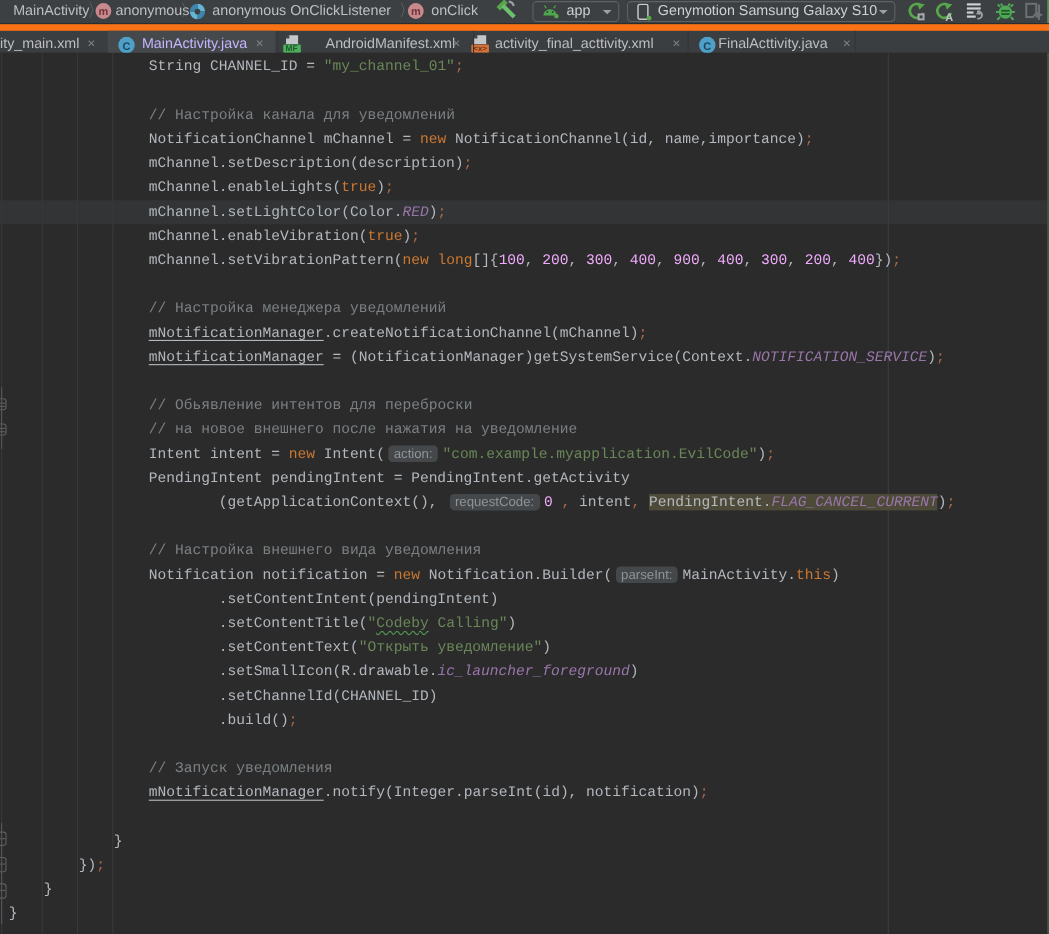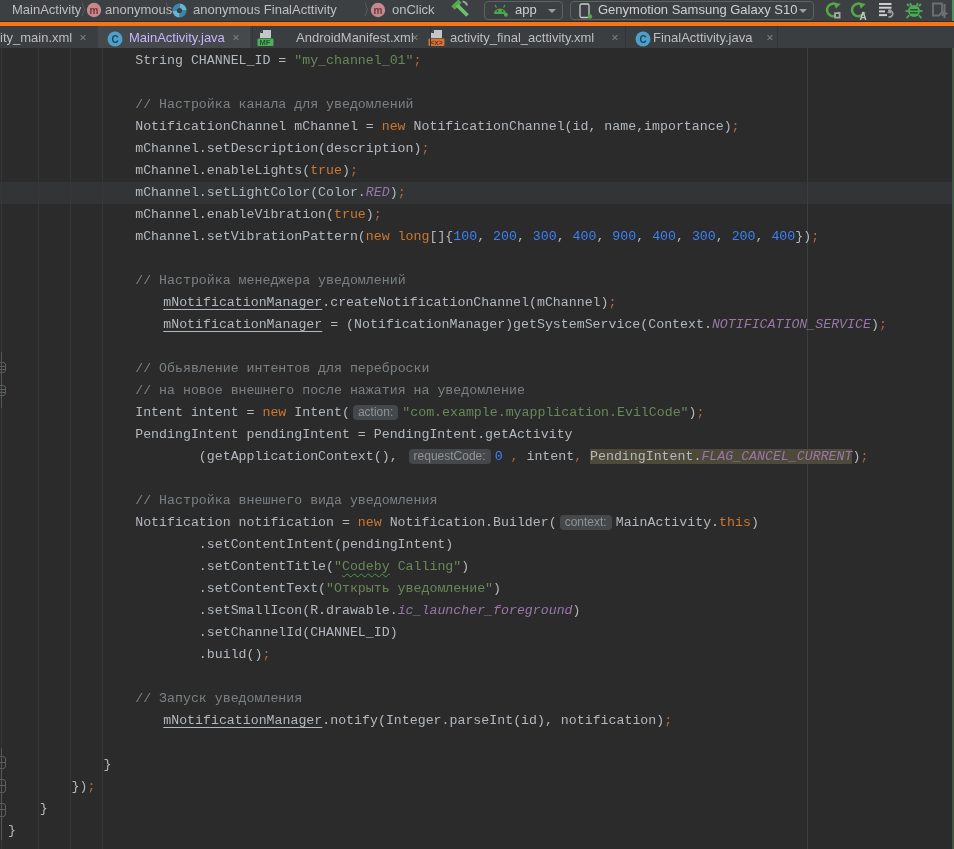--- a/index.html
+++ b/index.html
@@ -1,40 +1,40 @@
 <!DOCTYPE html>
 <html><head>
 <meta charset="utf-8">
 <style>
   * { margin:0; padding:0; box-sizing:border-box; }
   html,body { width:954px; height:849px; background:#2B2B2B; overflow:hidden; }
   body { position:relative; font-family:"Liberation Sans",sans-serif; }
   #crumbs { position:absolute; left:0; top:0; width:954px; height:21px; background:#3D4043; }
   #crumbs .t { position:absolute; top:2px; font-size:13px; color:#BDBFC1; white-space:nowrap; }
   #crumbs .sep { position:absolute; top:1px; font-size:13px; color:#6E7276; transform:scaleY(1.2); }
-  #tabs { position:absolute; left:0; top:22px; width:954px; height:26px; background:#3B3E40; border-top:4px solid #f97316; }
+  #tabs { position:absolute; left:0; top:22px; width:954px; height:26px; background:#3B3E40; border-top:6px solid #f97316; }
   .tabsep { position:absolute; top:0; width:1px; height:26px; background:#333638; }
   .tab-t { position:absolute; top:4px; font-size:13px; color:#BCBEC0; white-space:nowrap; }
   .x { position:absolute; top:6px; font-size:9.5px; color:#7C8082; }
   #seltab { position:absolute; left:98px; top:0; width:152px; height:26px; background:#46494C; }
   #selund { position:absolute; left:98px; top:22px; width:152px; height:4px; background:#4A88C7; }
   #editor { position:absolute; left:0; top:48px; width:954px; height:801px; background:#2B2B2B; }
   .guide { position:absolute; top:0; bottom:0; width:1px; background:#383838; }
   #curline { position:absolute; left:0; top:134px; width:954px; height:22px; background:#323436; }
   #margin { position:absolute; left:807px; top:0; bottom:0; width:1px; background:#3B3E40; }
   #greenedge { position:absolute; left:952px; top:0; bottom:0; width:2px; background:#415741; }
   pre { position:absolute; left:8px; top:2px; font-family:"Liberation Mono",monospace; font-size:13.26px; line-height:22px; color:#B3B8BE; white-space:pre; }
   .k { color:#CC7832; }
   .sc { color:#AA684A; }
   .s { color:#6A8759; }
-  .n { color:#3b82f6; }
+  .n { color:#f0abfc; }
   .c { color:#7B8084; }
   .f { color:#9876AA; font-style:italic; }
   .i { }
-  .u { text-decoration:underline; text-underline-offset:3px; text-decoration-thickness:1px;margin-left:28px; }
+  .u { text-decoration:underline; text-underline-offset:3px; text-decoration-thickness:1px; }
   .w { text-decoration:underline wavy #4F9950; text-underline-offset:3px; text-decoration-thickness:1px; }
   .hl { background:#4E4A3A; }
   .ph { display:inline-block; background:#45484A; color:#909396; font-family:"Liberation Sans",sans-serif; font-size:12px; line-height:15px; border-radius:4px; padding:0 5px; margin:0 4px 0 3px; vertical-align:0px; }
   .fold { position:absolute; left:-4px; width:10px; border:1px solid #5C5F61; border-radius:3px; background:#2B2B2B; }
   .fold i { position:absolute; left:0; right:0; height:1px; background:#5C5F61; display:block; }
   .box { position:absolute; top:1px; height:19px; border:1px solid #5E6164; border-radius:4px; }
   .dd { position:absolute; width:0; height:0; border-left:4px solid transparent; border-right:4px solid transparent; border-top:4px solid #9DA0A2; }
 </style>
 </head>
 <body>
@@ -47,21 +47,21 @@
     </svg>
   <span class="t" style="left:105px;">anonymous</span>
   <span class="sep" style="left:164px;">〉</span>
   <svg style="position:absolute;left:172px;top:3px;" width="15" height="15">
     <path d="M7.5,0.5 A7,7 0 0 1 14.5,7.5 L7.5,7.5 Z" fill="#66B5D6"></path>
     <path d="M14.5,7.5 A7,7 0 0 1 7.5,14.5 L7.5,7.5 Z" fill="#3D85AC"></path>
     <path d="M7.5,14.5 A7,7 0 0 1 0.5,7.5 L7.5,7.5 Z" fill="#66B5D6"></path>
     <path d="M0.5,7.5 A7,7 0 0 1 7.5,0.5 L7.5,7.5 Z" fill="#3D85AC"></path>
     <circle cx="7.5" cy="7.5" r="2.6" fill="#3D4043"></circle>
   </svg>
-  <span class="t" style="left:193px;">anonymous FinalActtivity</span>
+  <span class="t" style="left:193px;">anonymous OnClickListener</span>
   <span class="sep" style="left:363px;">〉</span>
   <svg style="position:absolute;left:370px;top:2px;" width="16" height="16">
       <circle cx="8" cy="8" r="7.2" fill="#C8898C"></circle>
       <text x="8" y="12" font-size="10" font-family="Liberation Sans" font-weight="bold" fill="#70363C" text-anchor="middle">m</text>
     </svg>
   <span class="t" style="left:392px;">onClick</span>
   <svg style="position:absolute;left:450px;top:0px;" width="22" height="18">
     <path d="M12.5,1.5 a5,5 0 0 1 4.5,4" fill="none" stroke="#9DA0A2" stroke-width="2"></path>
     <line x1="3" y1="8" x2="10" y2="1" stroke="#57A64A" stroke-width="4.6"></line>
     <line x1="7" y1="5" x2="17.5" y2="15.5" stroke="#6CBF6C" stroke-width="3.8"></line>
@@ -209,21 +209,21 @@
                 <span class="u">mNotificationManager</span>.createNotificationChannel(mChannel)<span class="sc">;</span>
                 <span class="u">mNotificationManager</span> = (NotificationManager)getSystemService(Context.<span class="f">NOTIFICATION_SERVICE</span>)<span class="sc">;</span>
 
                 <span class="c">// Обьявление интентов для переброски</span>
                 <span class="c">// на новое внешнего после нажатия на уведомление</span>
                 Intent intent = <span class="k">new</span> Intent(<span class="ph">action:</span><span class="s">"com.example.myapplication.EvilCode"</span>)<span class="sc">;</span>
                 PendingIntent pendingIntent = PendingIntent.<span class="i">getActivity</span>
                         (getApplicationContext(), <span class="ph">requestCode:</span><span class="n">0</span> <span class="sc">,</span> intent<span class="sc">,</span> <span class="hl">PendingIntent.<span class="f">FLAG_CANCEL_CURRENT</span></span>)<span class="sc">;</span>
 
                 <span class="c">// Настройка внешнего вида уведомления</span>
-                Notification notification = <span class="k">new</span> Notification.Builder(<span class="ph">context:</span>MainActivity.<span class="k">this</span>)
+                Notification notification = <span class="k">new</span> Notification.Builder(<span class="ph">parseInt:</span>MainActivity.<span class="k">this</span>)
                         .setContentIntent(pendingIntent)
                         .setContentTitle(<span class="s">"<span class="w">Codeby</span> Calling"</span>)
                         .setContentText(<span class="s">"Открыть уведомление"</span>)
                         .setSmallIcon(R.drawable.<span class="f">ic_launcher_foreground</span>)
                         .setChannelId(CHANNEL_ID)
                         .build()<span class="sc">;</span>
 
                 <span class="c">// Запуск уведомления</span>
                 <span class="u">mNotificationManager</span>.notify(Integer.<span class="i">parseInt</span>(id), notification)<span class="sc">;</span>
 

